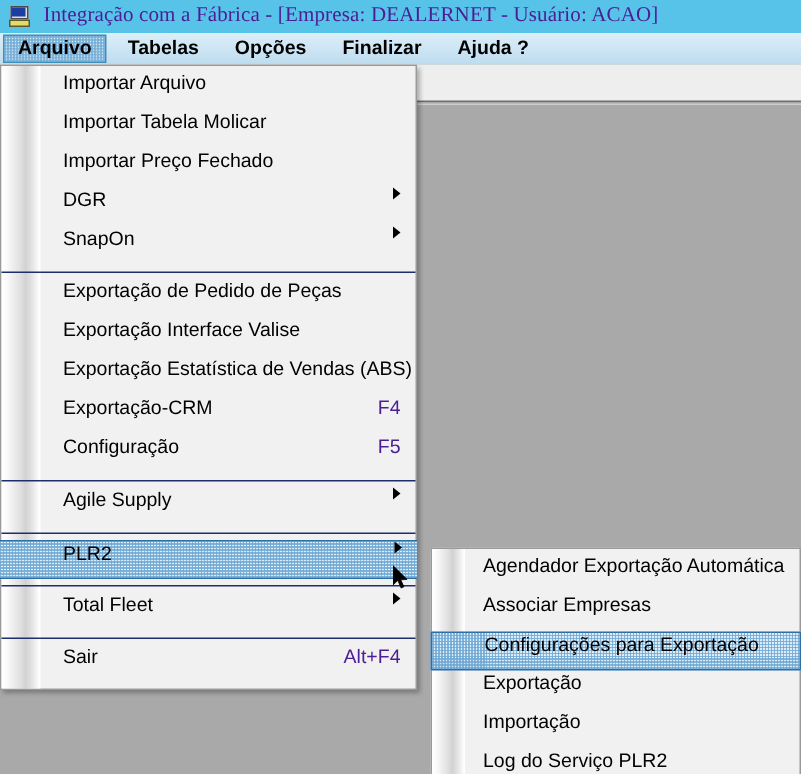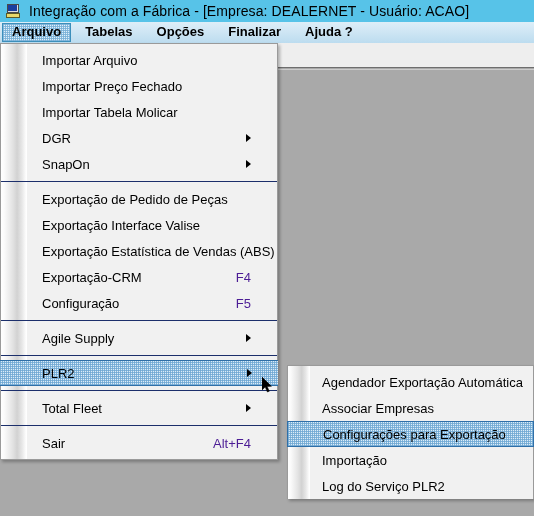--- a/index.html
+++ b/index.html
@@ -62,23 +62,24 @@
   #app-icon .mon-base {
     position: absolute;
     left: 1px; top: 10px;
     width: 14px; height: 5px;
     background: #e8d96b;
     border: 1px solid #5a5a2a;
     box-sizing: border-box;
   }
   #title-text {
     font-size: 14px;
-    color: #000000;
+    color: #4c1d95;
     white-space: nowrap;
     letter-spacing: 0.1px;
+    font-family: Liberation Serif, serif;
   }
 
   
   #menu-bar {
     position: absolute;
     left: 0; top: 22px;
     width: 534px;
     height: 21px;
     background: linear-gradient(to bottom, #ddeef8 0%, #cfe6f4 45%, #bcdcef 100%);
     display: flex;
@@ -149,24 +150,24 @@
     pointer-events: none;
   }
   .menu-items {
     position: relative;
     z-index: 2;
   }
   .menu-item {
     position: relative;
     height: 26px;
     display: flex;
-    align-items: center;
+    align-items: flex-start;
     box-sizing: border-box;
     padding-left: 41px;
-    padding-right: 26px;
+    padding-right: 10px;
     font-size: 13px;
     color: #000;
     white-space: nowrap;
   }
   .menu-item .label {
     flex: 1 1 auto;
     line-height: 15px;
   }
   .menu-item .shortcut {
     flex: 0 0 auto;
@@ -279,24 +280,24 @@
     <div id="client-inner-edge"></div>
   </div>
 
   <div id="menu-arquivo" class="menu-panel">
     <div class="menu-gutter"></div>
     <div class="menu-items" id="arquivo-items">
         <div class="menu-item">
           <span class="label">Importar Arquivo</span>
         </div>
         <div class="menu-item">
+          <span class="label">Importar Tabela Molicar</span>
+        </div>
+        <div class="menu-item">
           <span class="label">Importar Preço Fechado</span>
-        </div>
-        <div class="menu-item">
-          <span class="label">Importar Tabela Molicar</span>
         </div>
         <div class="menu-item">
           <span class="label">DGR</span>
           <span class="arrow"></span>
         </div>
         <div class="menu-item">
           <span class="label">SnapOn</span>
           <span class="arrow"></span>
         </div>
         <div class="menu-separator"></div>
@@ -344,20 +345,23 @@
     <div class="menu-gutter"></div>
     <div class="menu-items" id="plr2-items">
         <div class="menu-item">
           <span class="label">Agendador Exportação Automática</span>
         </div>
         <div class="menu-item">
           <span class="label">Associar Empresas</span>
         </div>
         <div class="menu-item selected boxed">
           <span class="label">Configurações para Exportação</span>
+        </div>
+        <div class="menu-item">
+          <span class="label">Exportação</span>
         </div>
         <div class="menu-item">
           <span class="label">Importação</span>
         </div>
         <div class="menu-item">
           <span class="label">Log do Serviço PLR2</span>
         </div>
       </div>
   </div>
 

